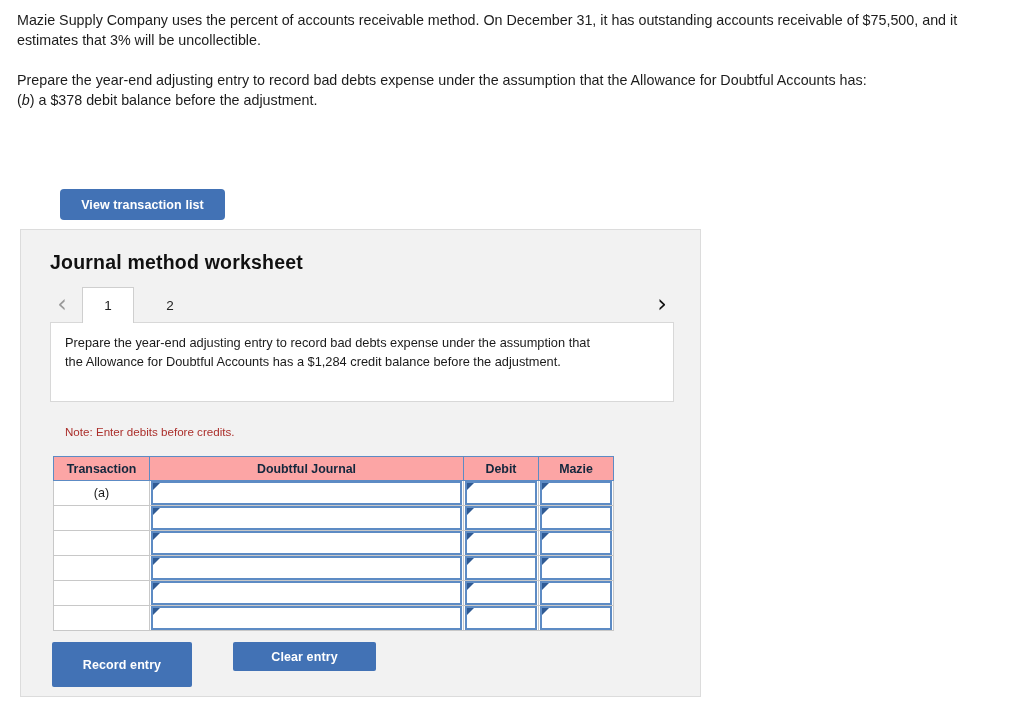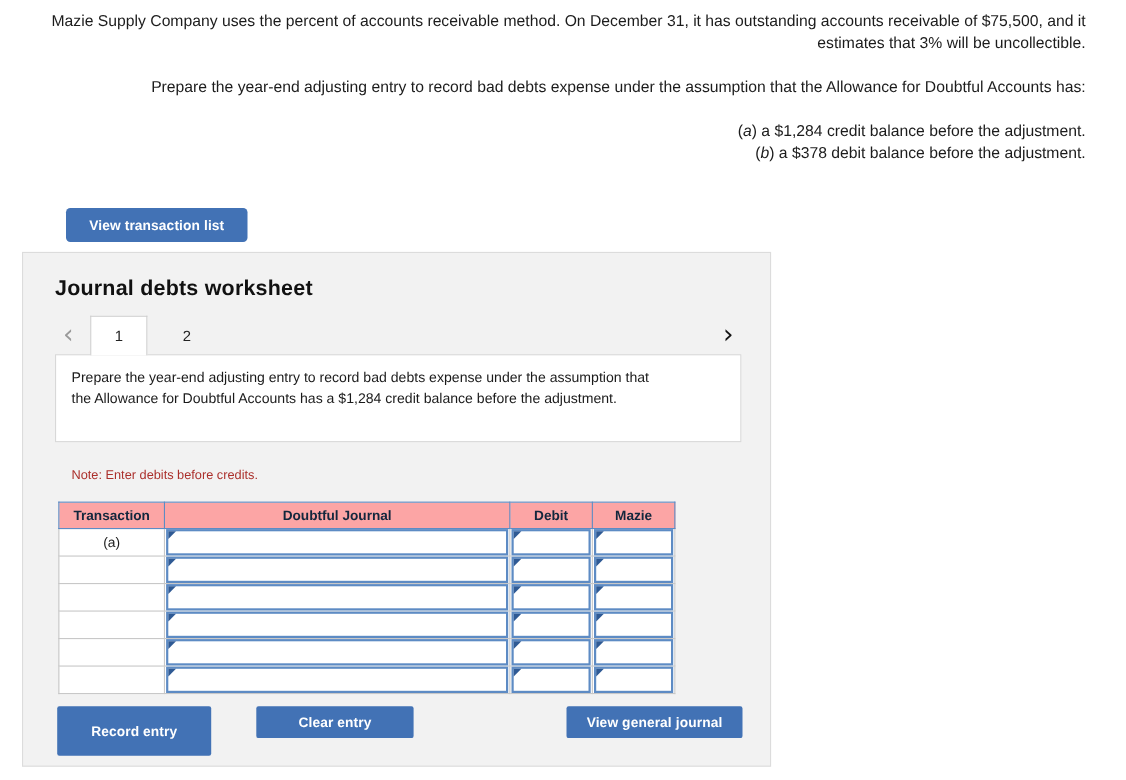--- a/index.html
+++ b/index.html
@@ -18,21 +18,20 @@
 
   
   .problem {
     position: absolute;
     left: 17px;
     top: 10px;
     width: 970px;
     font-size: 14.3px;
     line-height: 20px;
     color: #1c1c1c;
-    text-align: right;
   }
   .problem p { margin: 0; }
   .problem p.gap { margin-top: 20px; }
   .problem em { font-style: italic; }
 
   
   .btn {
     display: inline-flex;
     align-items: center;
     justify-content: center;
@@ -247,29 +246,28 @@
     height: 29px;
     border-radius: 2px;
   }
 </style>
 </head>
 <body>
 
 <div class="problem">
   <p>Mazie Supply Company uses the percent of accounts receivable method. On December 31, it has outstanding accounts receivable of $75,500, and it estimates that 3% will be uncollectible.</p>
   <p class="gap">Prepare the year-end adjusting entry to record bad debts expense under the assumption that the Allowance for Doubtful Accounts has:</p>
-  <p class="gap"><span>(</span><em>a</em><span>) a $1,284 credit balance before the adjustment.</span></p>
   <p><span>(</span><em>b</em><span>) a $378 debit balance before the adjustment.</span></p>
 </div>
 
 <button class="btn btn-view-transaction">View transaction list</button>
 
 <div class="panel">
 
-  <div class="panel-title">Journal debts worksheet</div>
+  <div class="panel-title">Journal method worksheet</div>
 
   <div class="tabs">
     <div class="chev chev-prev">‹</div>
     <div class="tab tab-1">1</div>
     <div class="tab tab-2">2</div>
     <div class="chev chev-next">›</div>
   </div>
 
   <div class="instruction">
     <div class="instruction-text">Prepare the year-end adjusting entry to record bad debts expense under the assumption that the Allowance for Doubtful Accounts has a $1,284 credit balance before the adjustment.</div>
@@ -399,15 +397,14 @@
             <div class="cellwrap">
               <div class="cellinput"></div>
             </div>
           </td>
       </tr>
     </tbody>
   </table>
 
   <button class="btn btn-record">Record entry</button>
   <button class="btn btn-clear">Clear entry</button>
-  <button class="btn btn-viewjournal">View general journal</button>
 
 </div>
 
 </body></html>

